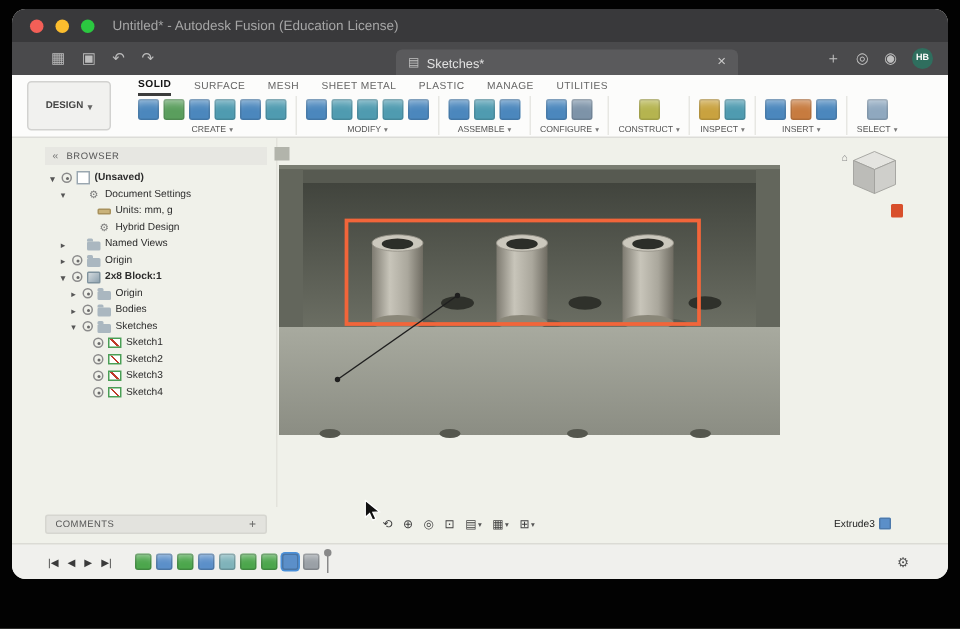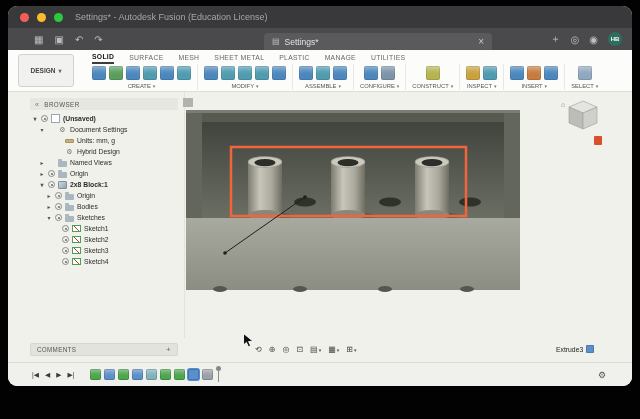--- a/index.html
+++ b/index.html
@@ -114,33 +114,33 @@
 
 <div class="screen">
   <div class="window">
 
     <div class="titlebar">
       <div class="lights">
         <div class="light red"></div>
         <div class="light yellow"></div>
         <div class="light green"></div>
       </div>
-      <div class="wtitle">Settings* - Autodesk Fusion (Education License)</div>
+      <div class="wtitle">Untitled* - Autodesk Fusion (Education License)</div>
     </div>
 
     <div class="appbar">
       <div class="abar-left">
         <span>▦</span>
         <span>▣</span>
         <span>↶</span>
         <span>↷</span>
       </div>
       <div class="doctab">
         <span class="dicon">▤</span>
-        <span>Settings*</span>
+        <span>Sketches*</span>
         <span class="close">×</span>
       </div>
       <div class="abar-right">
         <span>＋</span>
         <span>◎</span>
         <span>◉</span>
         <div class="avatar">HB</div>
       </div>
     </div>
 

